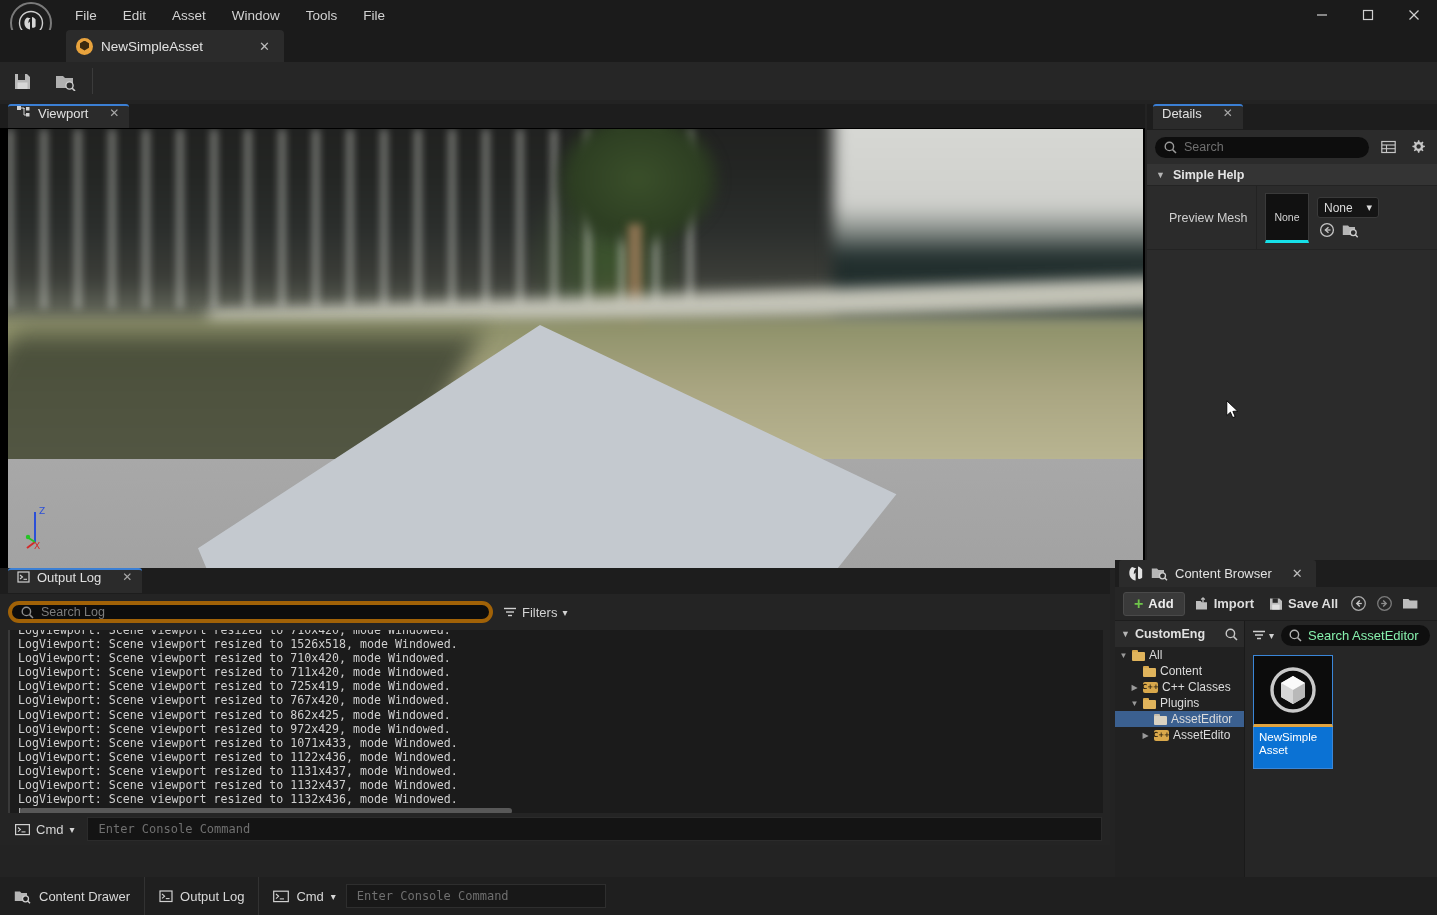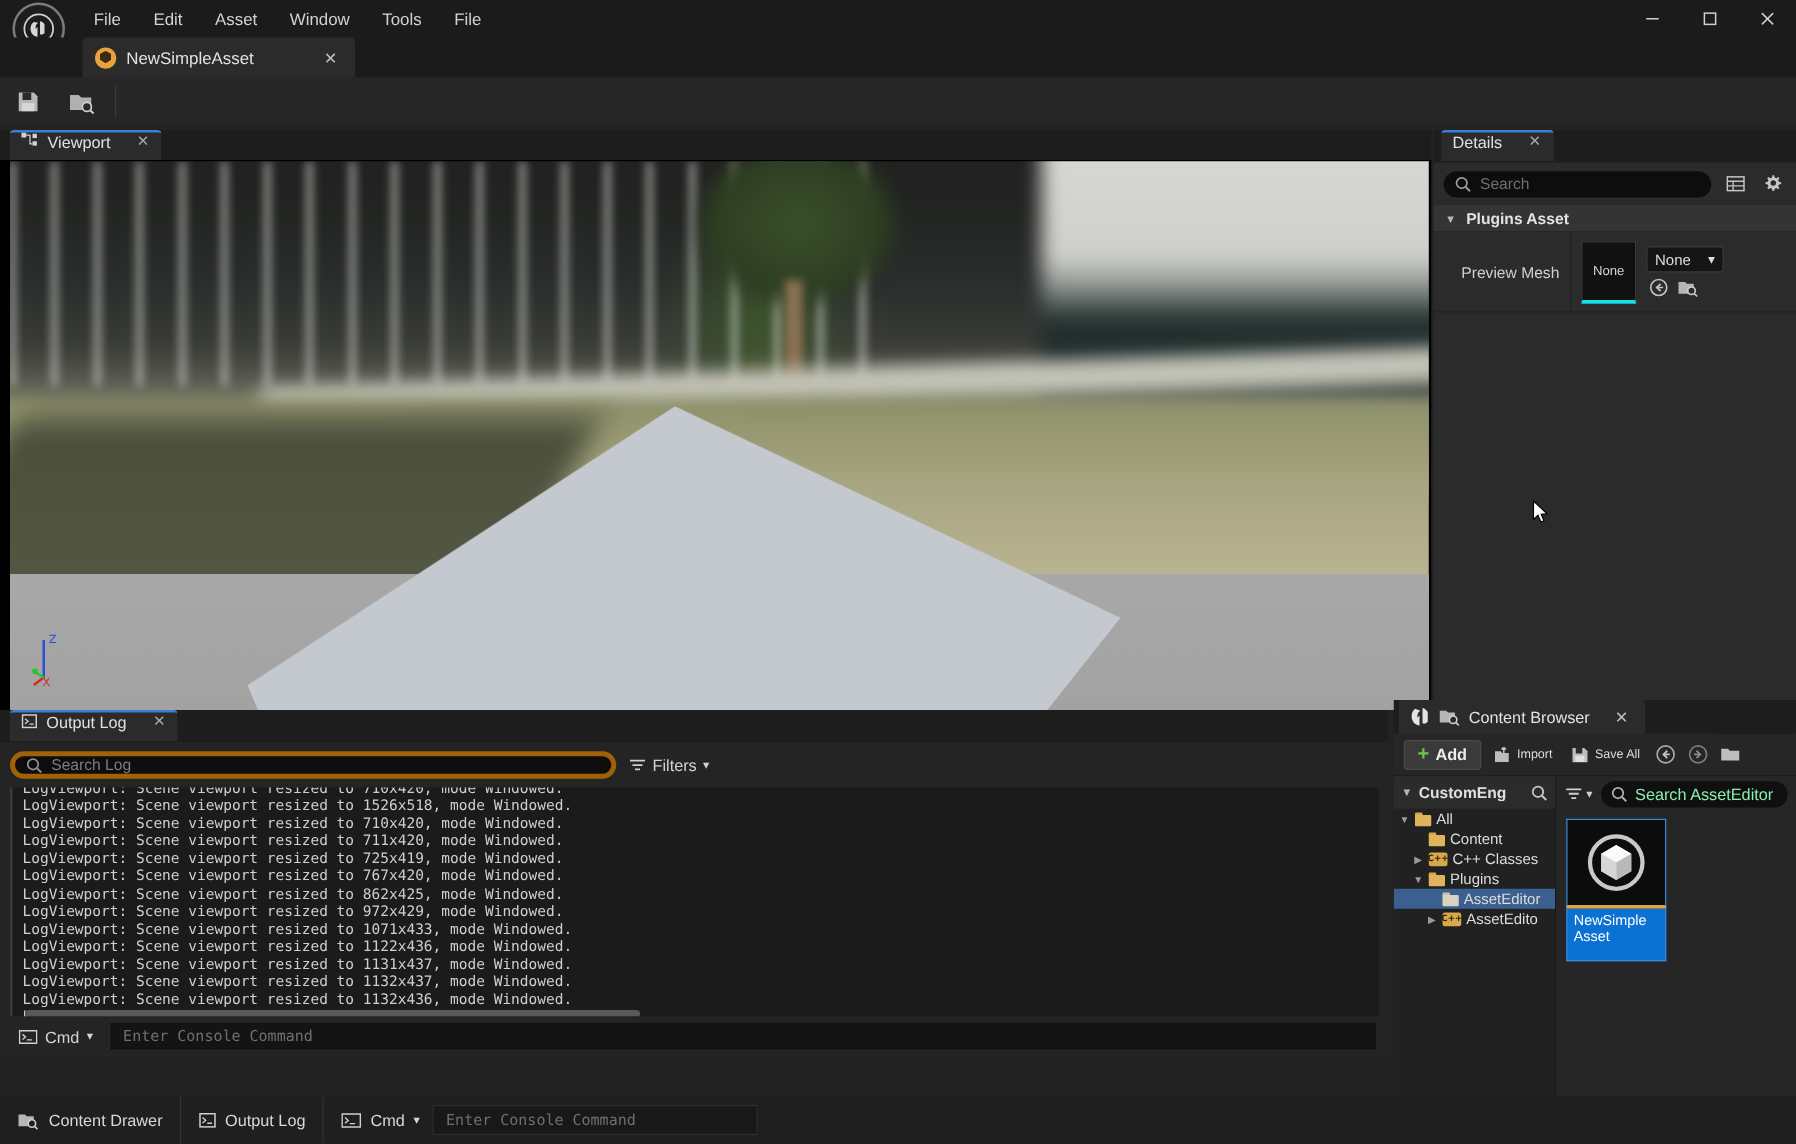--- a/index.html
+++ b/index.html
@@ -279,21 +279,21 @@
     border-bottom: 1px solid #1d1d1d;
   }
   .add-btn {
     height: 24px; background: #3a3a3a; border: 1px solid #4a4a4a; border-radius: 3px;
     display: flex; align-items: center; gap: 5px; padding: 0 10px;
     font-size: 13px; font-weight: bold; color: #ededed;
   }
   .plus { color: #6fc44a; font-size: 16px; font-weight: bold; line-height: 1; }
   .cb-tb-item {
     display: flex; align-items: center; gap: 5px; padding: 0 5px;
-    font-size: 10px; color: #dcdcdc; height: 24px;
+    font-size: 13px; color: #dcdcdc; height: 24px; font-weight: bold;
   }
   .cb-nav { width: 21px; height: 21px; display: flex; align-items: center; justify-content: center; }
   .cb-body { display: flex; height: 294px; }
   .cb-tree { width: 130px; background: #212121; border-right: 1px solid #1a1a1a; }
   .cb-tree-head {
     height: 26px; display: flex; align-items: center; gap: 5px; padding: 0 6px;
     background: #2b2b2b;
   }
   .cb-tree-head .tname {
     font-size: 12.5px; font-weight: bold; color: #e0e0e0; flex: 1;
@@ -556,21 +556,21 @@
                    L12.6 12.3 L11.1 11.3 L9.7 11.9 L9.3 13.7 L8 13.7 L7.6 11.9
                    L6.2 11.3 L4.7 12.3 L3.8 11.4 L4.8 9.9 L4.2 8.5 L2.4 8.1
                    L2.4 6.8 L4.2 6.4 L4.8 5.0 L3.8 3.5 L4.7 2.6 L6.2 3.6 L7.6 3.0 Z" fill="#c6c6c6"></path>
           <circle cx="8.6" cy="7.45" r="2.2" fill="#2b2b2b"></circle>
         </svg>
       </div>
     </div>
 
     <div class="cat-header">
       <span style="font-size:9px;color:#b5b5b5">▼</span>
-      <span>Plugins Asset</span>
+      <span>Simple Help</span>
     </div>
 
     <div class="prop-row">
       <div class="prop-label">Preview Mesh</div>
       <div class="prop-value">
         <div class="thumb-none">
           <span>None</span>
         </div>
         <div class="asset-picker">
           <div class="picker-drop">

